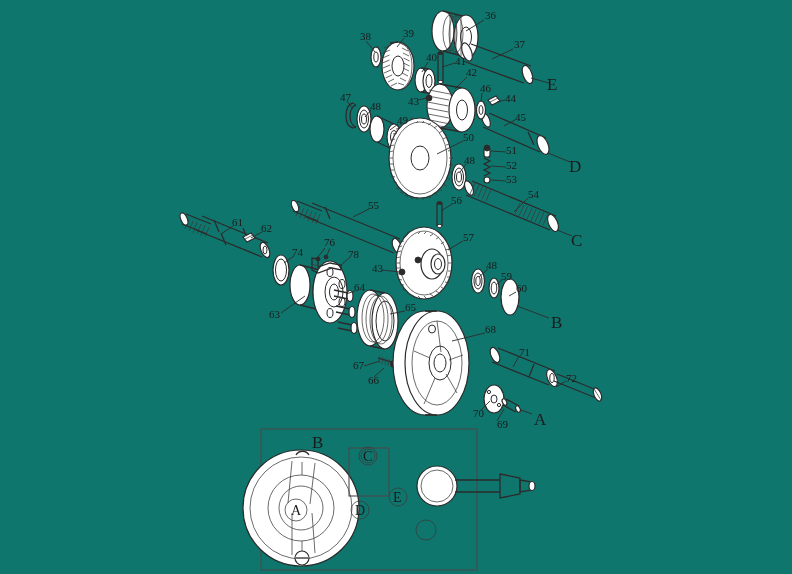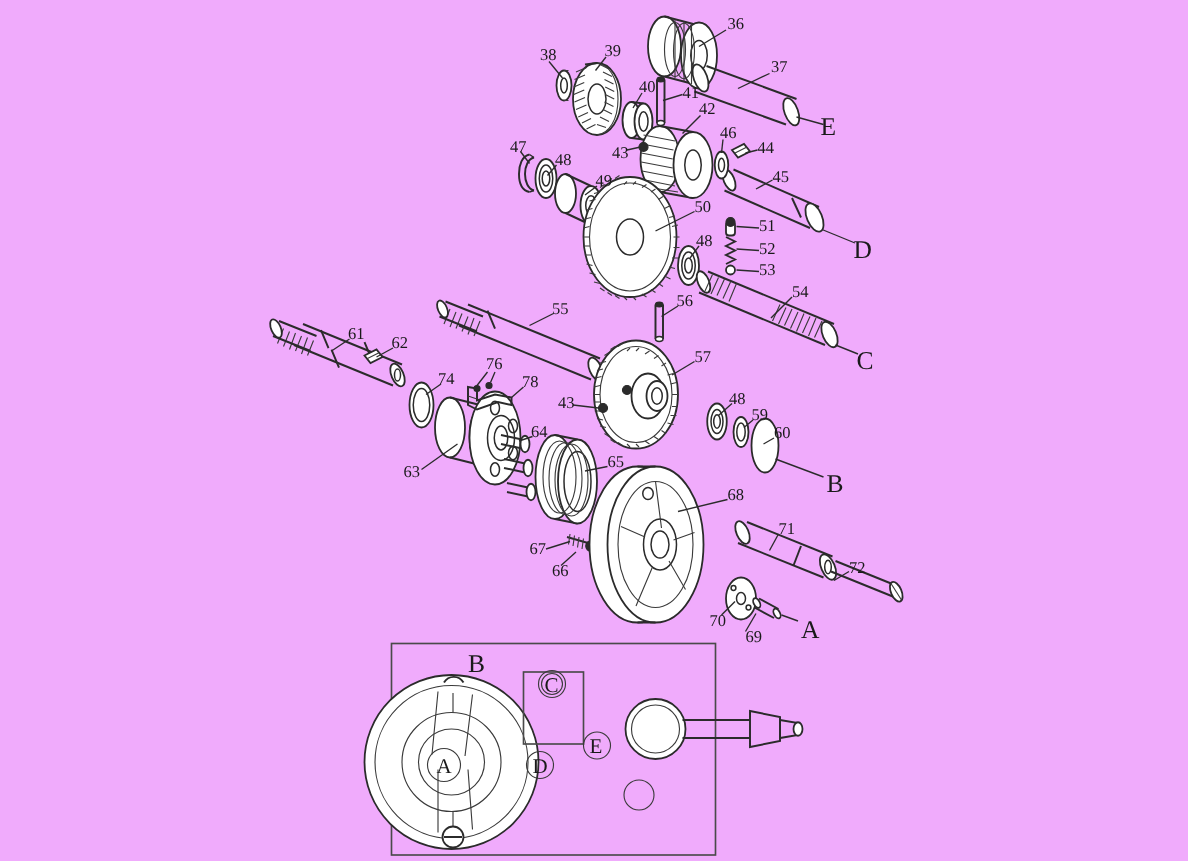--- a/index.html
+++ b/index.html
@@ -1,18 +1,18 @@
 <!DOCTYPE html>
 <html><head>
 <meta charset="utf-8">
 <style>
   html,body{margin:0;padding:0;background:#ffffff;}
   body{width:792px;height:574px;overflow:hidden;
        font-family:"Liberation Serif", serif;}
-  #stage{position:relative;width:792px;height:574px;background:#f0abfc;}
+  #stage{position:relative;width:792px;height:574px;background:#0f766e;}
   svg{display:block;}
   .ln{stroke:#2b2b2b;stroke-width:1;fill:none;}
   .ln2{stroke:#2b2b2b;stroke-width:1.3;fill:none;}
   .thin{stroke:#3a3a3a;stroke-width:0.75;fill:none;}
   .lead{stroke:#2b2b2b;stroke-width:0.9;fill:none;}
   .fillw{fill:#ffffff;stroke:#2b2b2b;stroke-width:1;}
   .fillw2{fill:#ffffff;stroke:#2b2b2b;stroke-width:1.2;}
   .dark{fill:#2b2b2b;stroke:#2b2b2b;stroke-width:0.8;}
   .num{font-family:"Liberation Serif", serif;font-size:11px;fill:#1a1a1a;}
   .big{font-family:"Liberation Serif", serif;font-size:17px;fill:#1a1a1a;}

